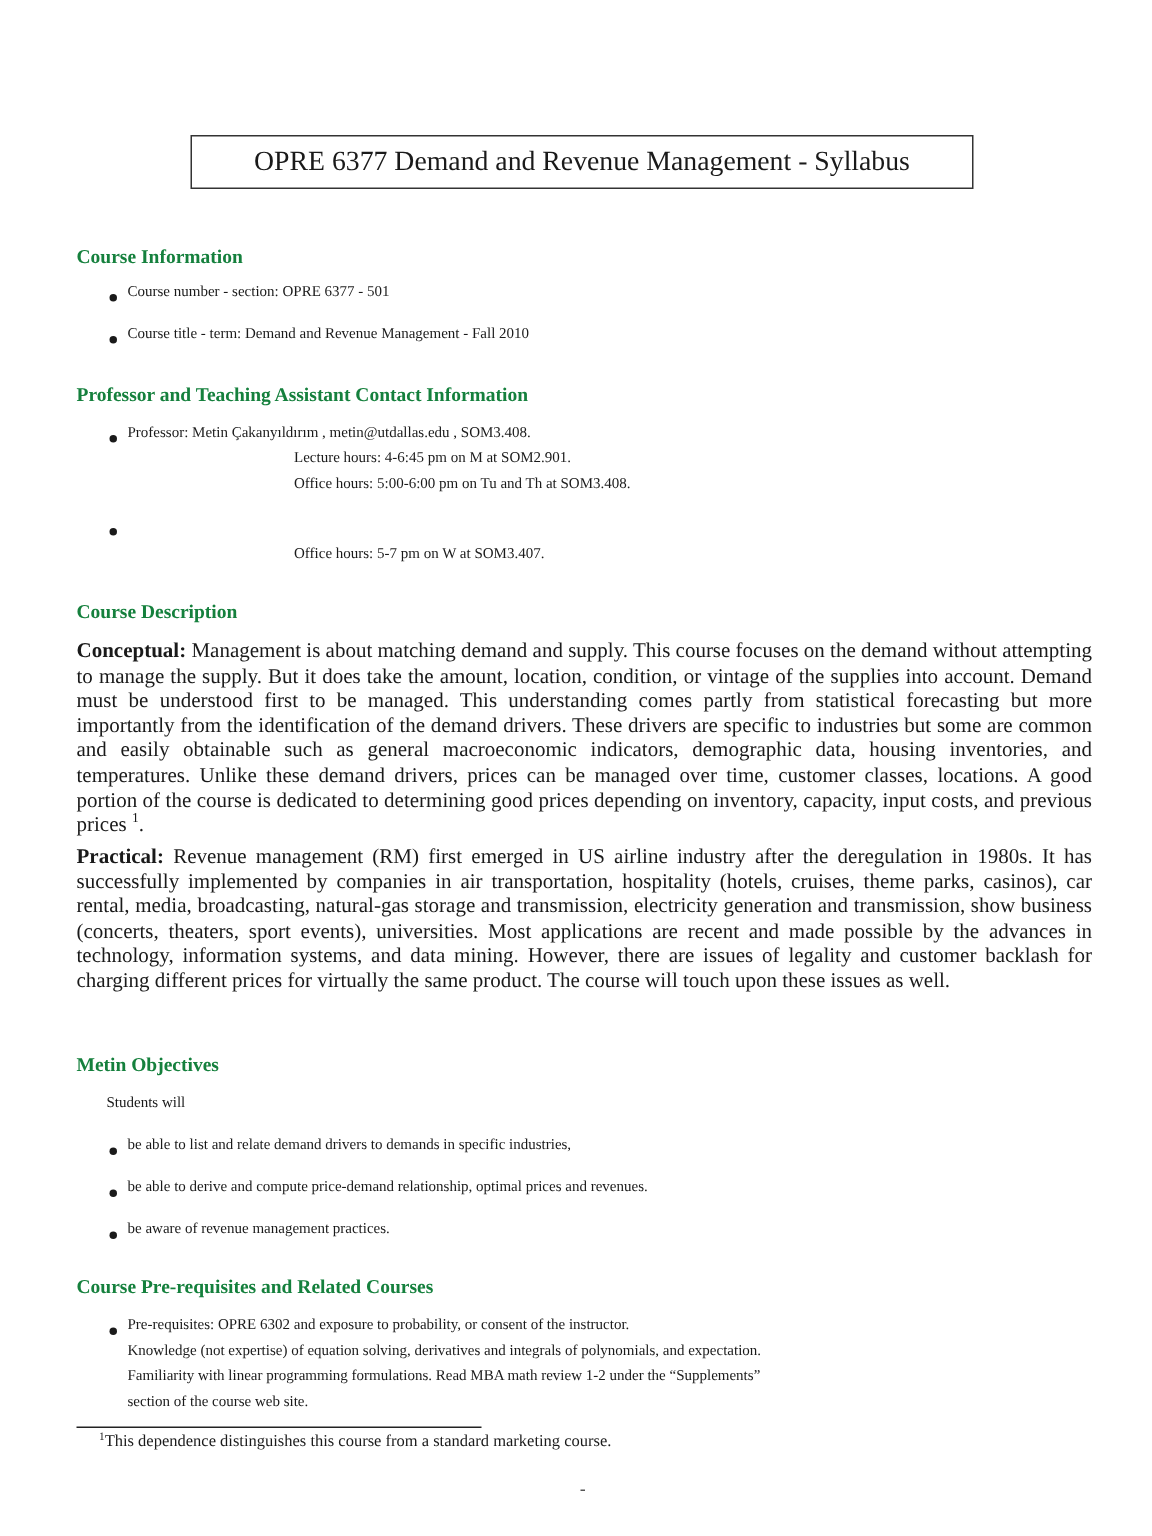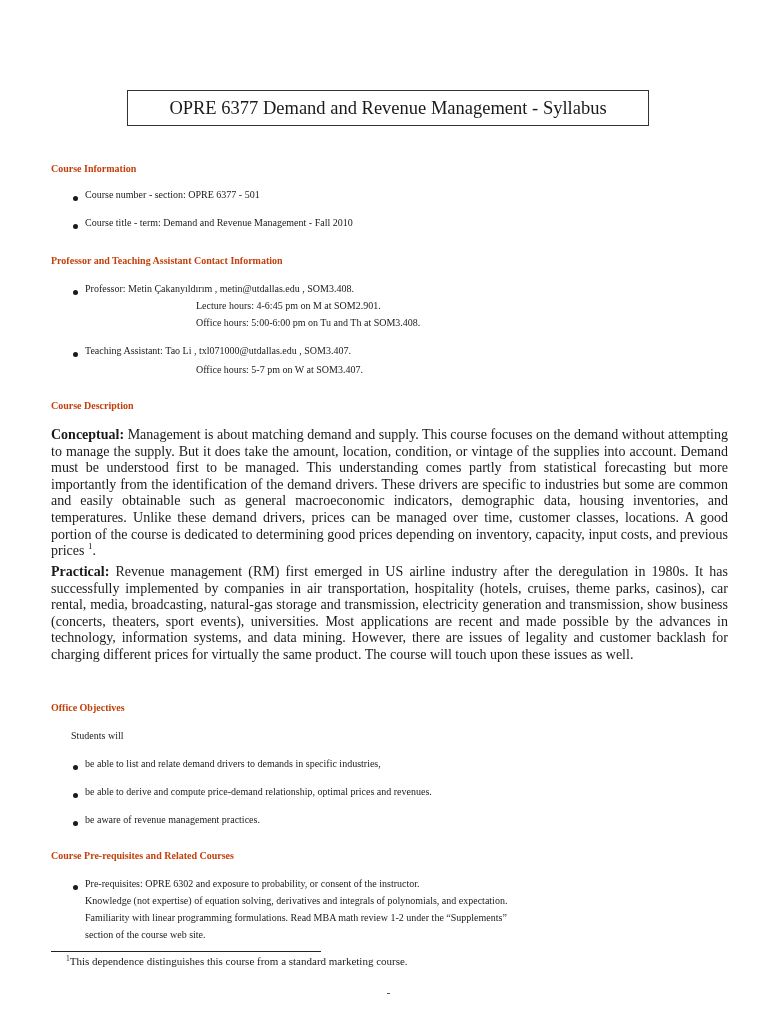--- a/index.html
+++ b/index.html
@@ -10,22 +10,22 @@
     }
     .page { position: absolute; left: 0; top: 0; width: 752px; height: 1024px; }
     .title-box {
       position: absolute; left: 127px; top: 90px; width: 522px; height: 36px;
       border: 1px solid #333; box-sizing: border-box;
       display: flex; align-items: center; justify-content: center;
       font-family: "Liberation Serif", serif; font-size: 18.5px; color: #1a1a1a;
     }
     .abs { position: absolute; }
     .heading {
-      font-family: "Liberation Serif", serif; font-weight: bold; font-size: 10px;
-      color: #c2410c; left: 51px; white-space: nowrap;
+      font-family: "Liberation Serif", serif; font-weight: bold; font-size: 13px;
+      color: #15803d; left: 51px; white-space: nowrap;
     }
     .line {
       font-family: "Liberation Serif", serif; font-size: 10px; color: #1a1a1a;
       white-space: nowrap;
     }
     .bullet {
       position: absolute; width: 5px; height: 5px; border-radius: 50%;
       background: #1a1a1a;
     }
     .para {
@@ -57,32 +57,31 @@
   <div class="abs line" style="left:85px; top:189px;">Course number - section: OPRE 6377 - 501</div>
   <span class="bullet" style="left:73px; top:224px;"></span>
   <div class="abs line" style="left:85px; top:217px;">Course title - term: Demand and Revenue Management - Fall 2010</div>
 
   <div class="abs heading" style="top:255px;">Professor and Teaching Assistant Contact Information</div>
   <span class="bullet" style="left:73px; top:290px;"></span>
   <div class="abs line" style="left:85px; top:283px;">Professor: Metin Çakanyıldırım , metin@utdallas.edu , SOM3.408.</div>
   <div class="abs line" style="left:196px; top:300px;">Lecture hours: 4-6:45 pm on M at SOM2.901.</div>
   <div class="abs line" style="left:196px; top:317px;">Office hours: 5:00-6:00 pm on Tu and Th at SOM3.408.</div>
   <span class="bullet" style="left:73px; top:352px;"></span>
-  <div class="abs line" style="left:85px; top:345px;">Teaching Assistant: Tao Li , txl071000@utdallas.edu , SOM3.407.</div>
   <div class="abs line" style="left:196px; top:364px;">Office hours: 5-7 pm on W at SOM3.407.</div>
 
   <div class="abs heading" style="top:400px;">Course Description</div>
   <div class="para" style="top:427px;">
     <span class="lbl">Conceptual:</span><span> Management is about matching demand and supply.  This course focuses on the demand without attempting to manage the supply.  But it does take the amount, location, condition, or vintage of the supplies into account. Demand must be understood first to be managed. This understanding comes partly from statistical forecasting but more importantly from the identification of the demand drivers.  These drivers are specific to industries but some are common and easily obtainable such as general macroeconomic indicators, demographic data, housing inventories, and temperatures.  Unlike these demand drivers, prices can be managed over time, customer classes, locations. A good portion of the course is dedicated to determining good prices depending on inventory, capacity, input costs, and previous prices </span><sup>1</sup><span>.</span>
   </div>
   <div class="para" style="top:564px;">
     <span class="lbl">Practical:</span><span> Revenue management (RM) first emerged in US airline industry after the deregulation in 1980s. It has successfully implemented by companies in air transportation, hospitality (hotels, cruises, theme parks, casinos), car rental, media, broadcasting, natural-gas storage and transmission, electricity generation and transmission, show business (concerts, theaters, sport events), universities.  Most applications are recent and made possible by the advances in technology, information systems, and data mining. However, there are issues of legality and customer backlash for charging different prices for virtually the same product. The course will touch upon these issues as well.</span>
   </div>
 
-  <div class="abs heading" style="top:702px;">Office Objectives</div>
+  <div class="abs heading" style="top:702px;">Metin Objectives</div>
   <div class="abs line" style="left:71px; top:730px;">Students will</div>
   <span class="bullet" style="left:73px; top:765px;"></span>
   <div class="abs line" style="left:85px; top:758px;">be able to list and relate demand drivers to demands in specific industries,</div>
   <span class="bullet" style="left:73px; top:793px;"></span>
   <div class="abs line" style="left:85px; top:786px;">be able to derive and compute price-demand relationship, optimal prices and revenues.</div>
   <span class="bullet" style="left:73px; top:821px;"></span>
   <div class="abs line" style="left:85px; top:814px;">be aware of revenue management practices.</div>
 
   <div class="abs heading" style="top:850px;">Course Pre-requisites and Related Courses</div>
   <span class="bullet" style="left:73px; top:885px;"></span>

